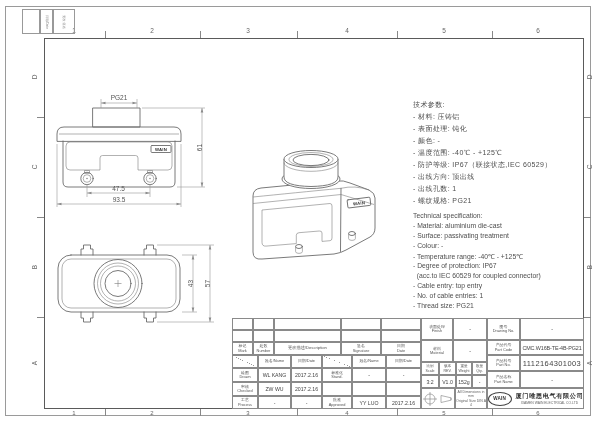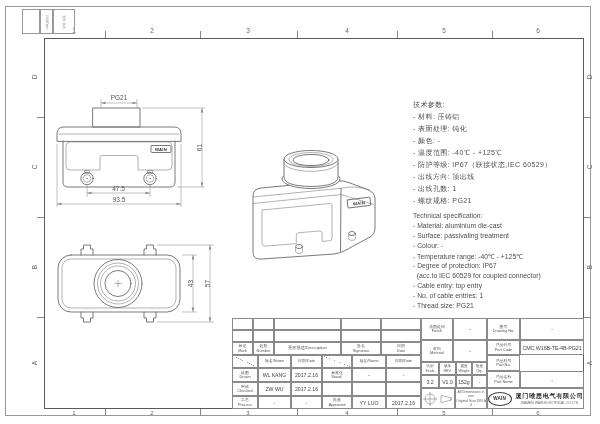--- a/index.html
+++ b/index.html
@@ -285,20 +285,21 @@
 Original Size DIN A 4</div>
 
   <div class="tc lb" style="left:487px;top:318px;width:33px;height:22px;">图号
 Drawing No.</div>
   <div class="tc vl" style="left:520px;top:318px;width:64px;height:22px;">-</div>
   <div class="tc lb" style="left:487px;top:340px;width:33px;height:15px;">产品代号
 Part Code</div>
   <div class="tc vcode" style="left:520px;top:340px;width:64px;height:15px;">CMC.W16B-TE-4B-PG21</div>
   <div class="tc lb" style="left:487px;top:355px;width:33px;height:16px;">产品料号
 Part No.</div>
+  <div class="tc vbig" style="left:520px;top:355px;width:64px;height:16px;">1112164301003</div>
   <div class="tc lb" style="left:487px;top:371px;width:33px;height:17px;">产品名称
 Part Name</div>
   <div class="tc vl" style="left:520px;top:371px;width:64px;height:17px;">-</div>
   <div class="tc company" style="left:487px;top:388px;width:97px;height:21px;">
     <div class="wain-oval">
         <span>WAIN</span>
       </div>
     <div>
       <div class="co-cn">厦门唯恩电气有限公司</div>
       <div class="co-en">XIAMEN WAIN ELECTRICAL CO.LTD</div>

